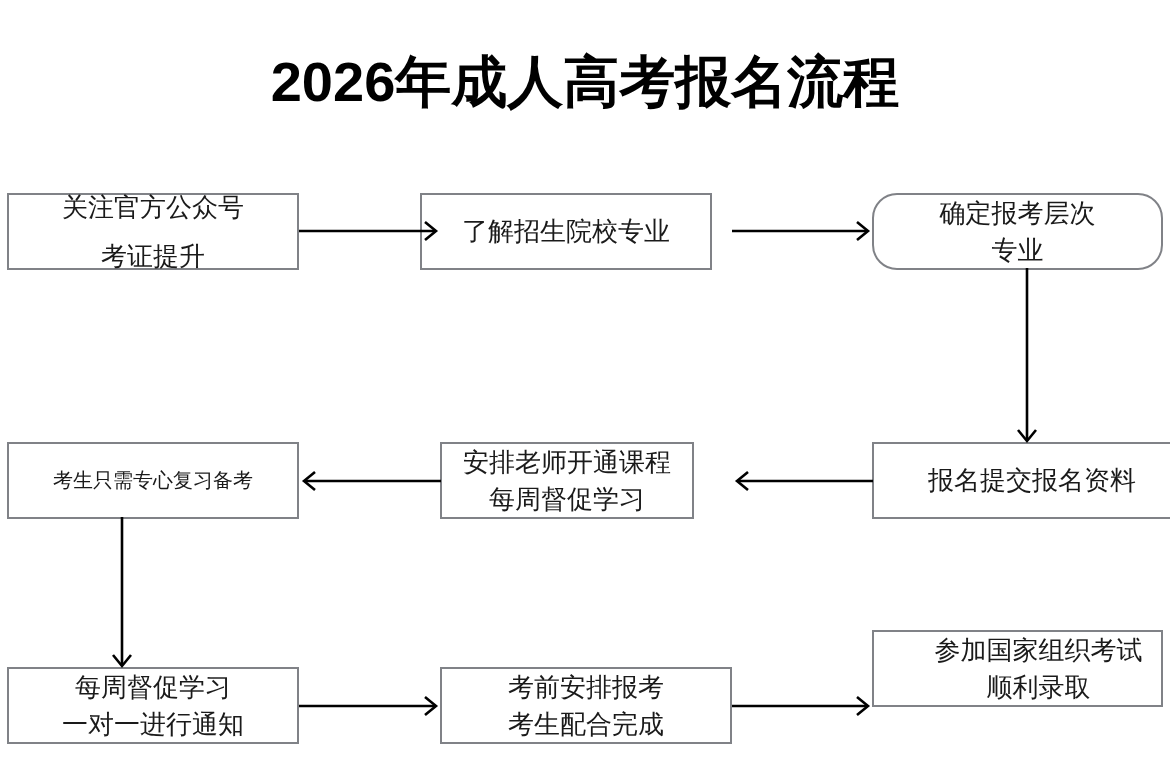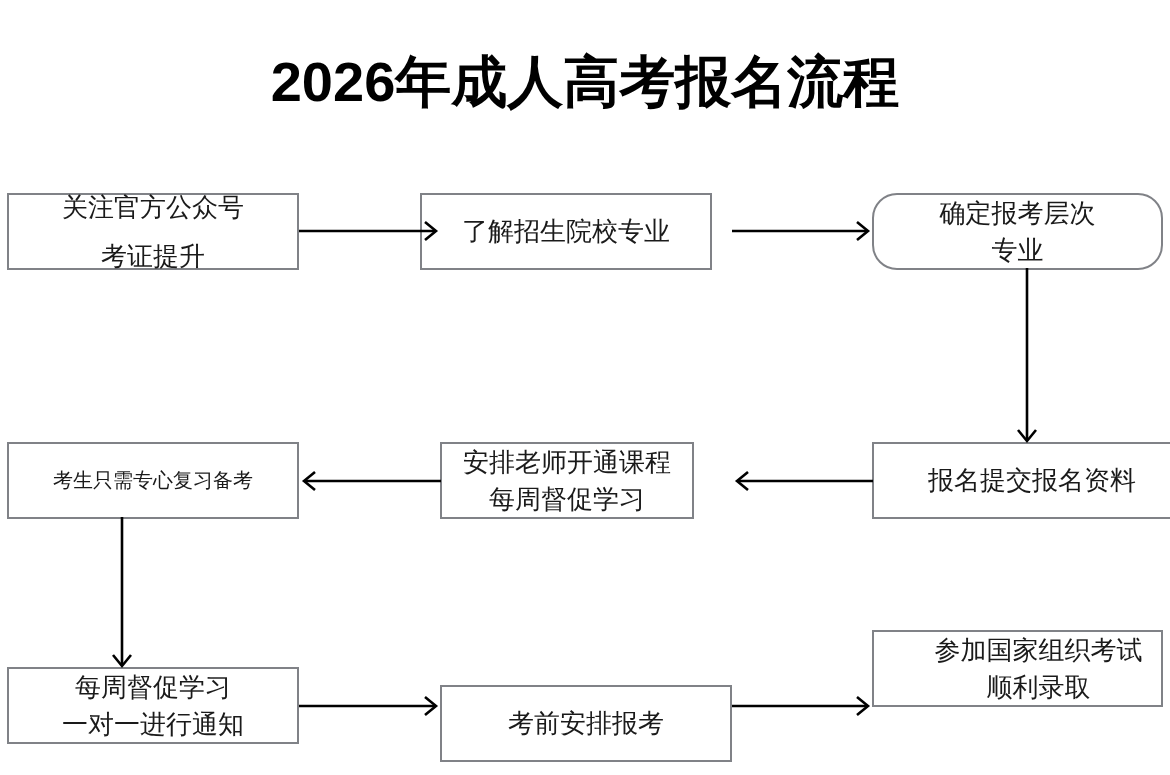--- a/index.html
+++ b/index.html
@@ -55,21 +55,21 @@
   #node-learn-programs    { left: 420px; top: 193px; width: 292px; height: 77px; }
   #node-confirm-level     { left: 872px; top: 193px; width: 291px; height: 77px; border-radius: 25px; }
 
   
   #node-focus-review      { left: 7px;   top: 442px; width: 292px; height: 77px; }
   #node-teacher-course    { left: 440px; top: 442px; width: 254px; height: 77px; }
   #node-submit-materials  { left: 872px; top: 442px; width: 320px; height: 77px; }
 
   
   #node-weekly-supervise  { left: 7px;   top: 667px; width: 292px; height: 77px; font-family: Liberation Serif, serif; }
-  #node-exam-arrange      { left: 440px; top: 667px; width: 292px; height: 77px; margin-top: 18px; }
+  #node-exam-arrange      { left: 440px; top: 667px; width: 292px; height: 77px; }
   #node-attend-exam       { left: 872px; top: 630px; width: 291px; height: 77px; padding-left: 42px; }
 
   
   .conn {
     position: absolute;
     overflow: visible;
   }
   .conn svg { display: block; overflow: visible; }
 
   #conn-r1-a { left: 299px; top: 208px; width: 142px; height: 46px; }
@@ -113,20 +113,21 @@
   <span class="line">报名提交报名资料</span>
 </div>
 
 <div class="node" id="node-weekly-supervise">
   <span class="line">每周督促学习</span>
   <span class="line">一对一进行通知</span>
 </div>
 
 <div class="node" id="node-exam-arrange">
   <span class="line">考前安排报考</span>
+  <span class="line">考生配合完成</span>
 </div>
 
 <div class="node" id="node-attend-exam">
   <span class="line">参加国家组织考试</span>
   <span class="line">顺利录取</span>
 </div>
 
 <div class="conn" id="conn-r1-a">
   <svg width="142" height="46" viewBox="0 0 142 46">
     <path d="M0 23 L136 23" stroke="#000000" stroke-width="2.6" fill="none"></path>

